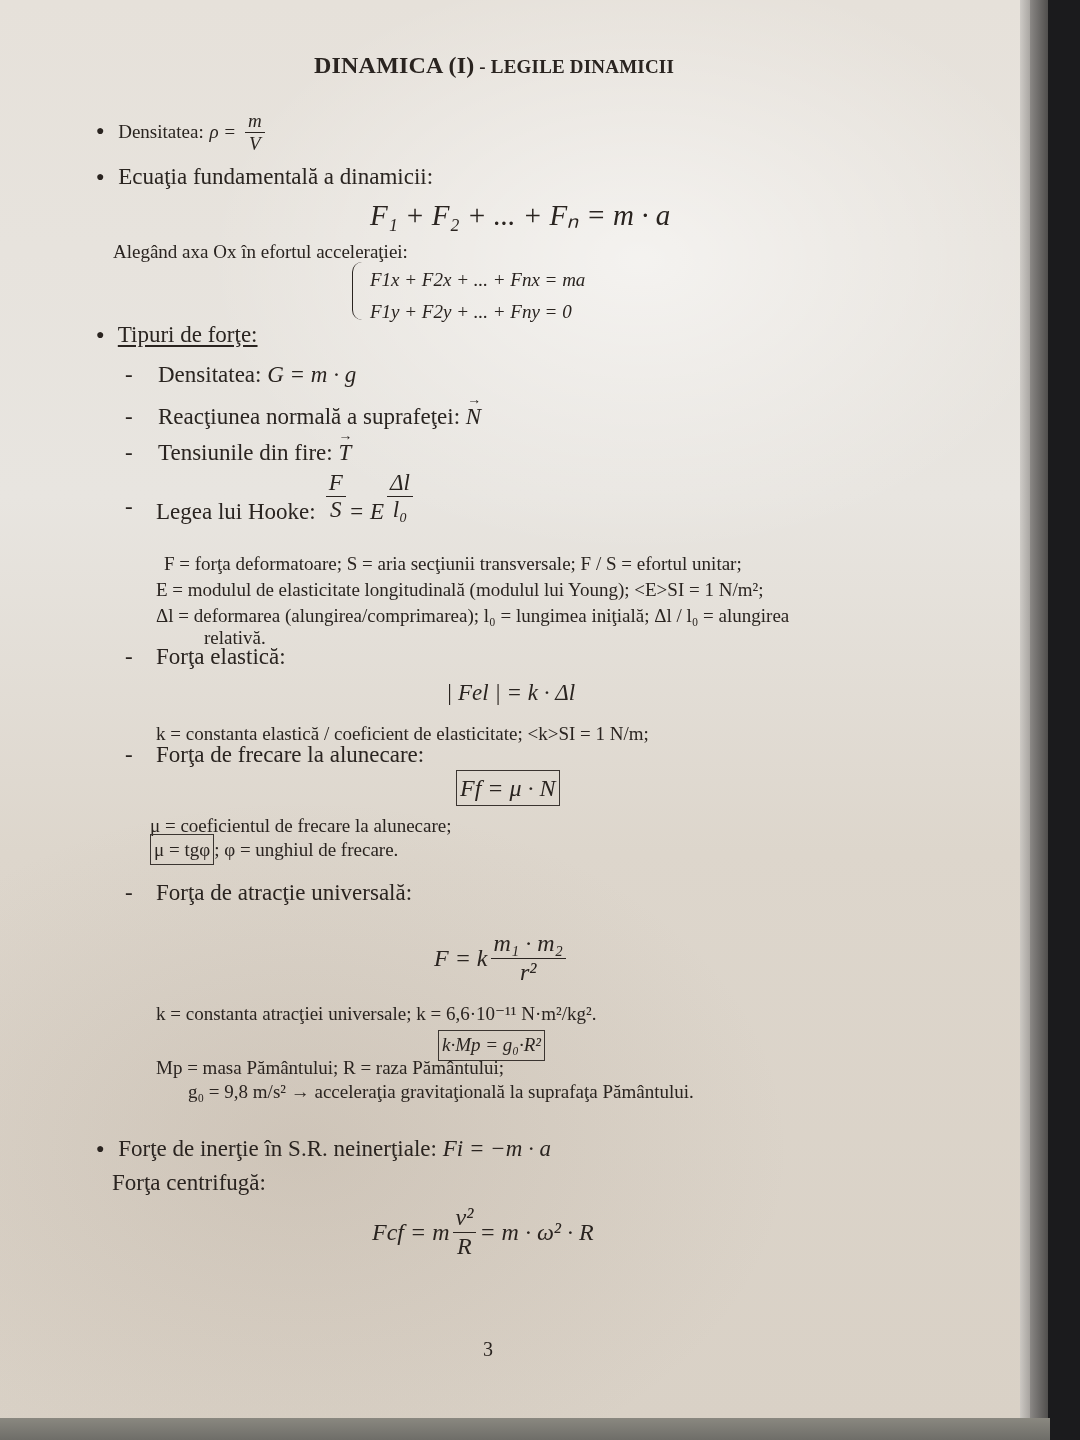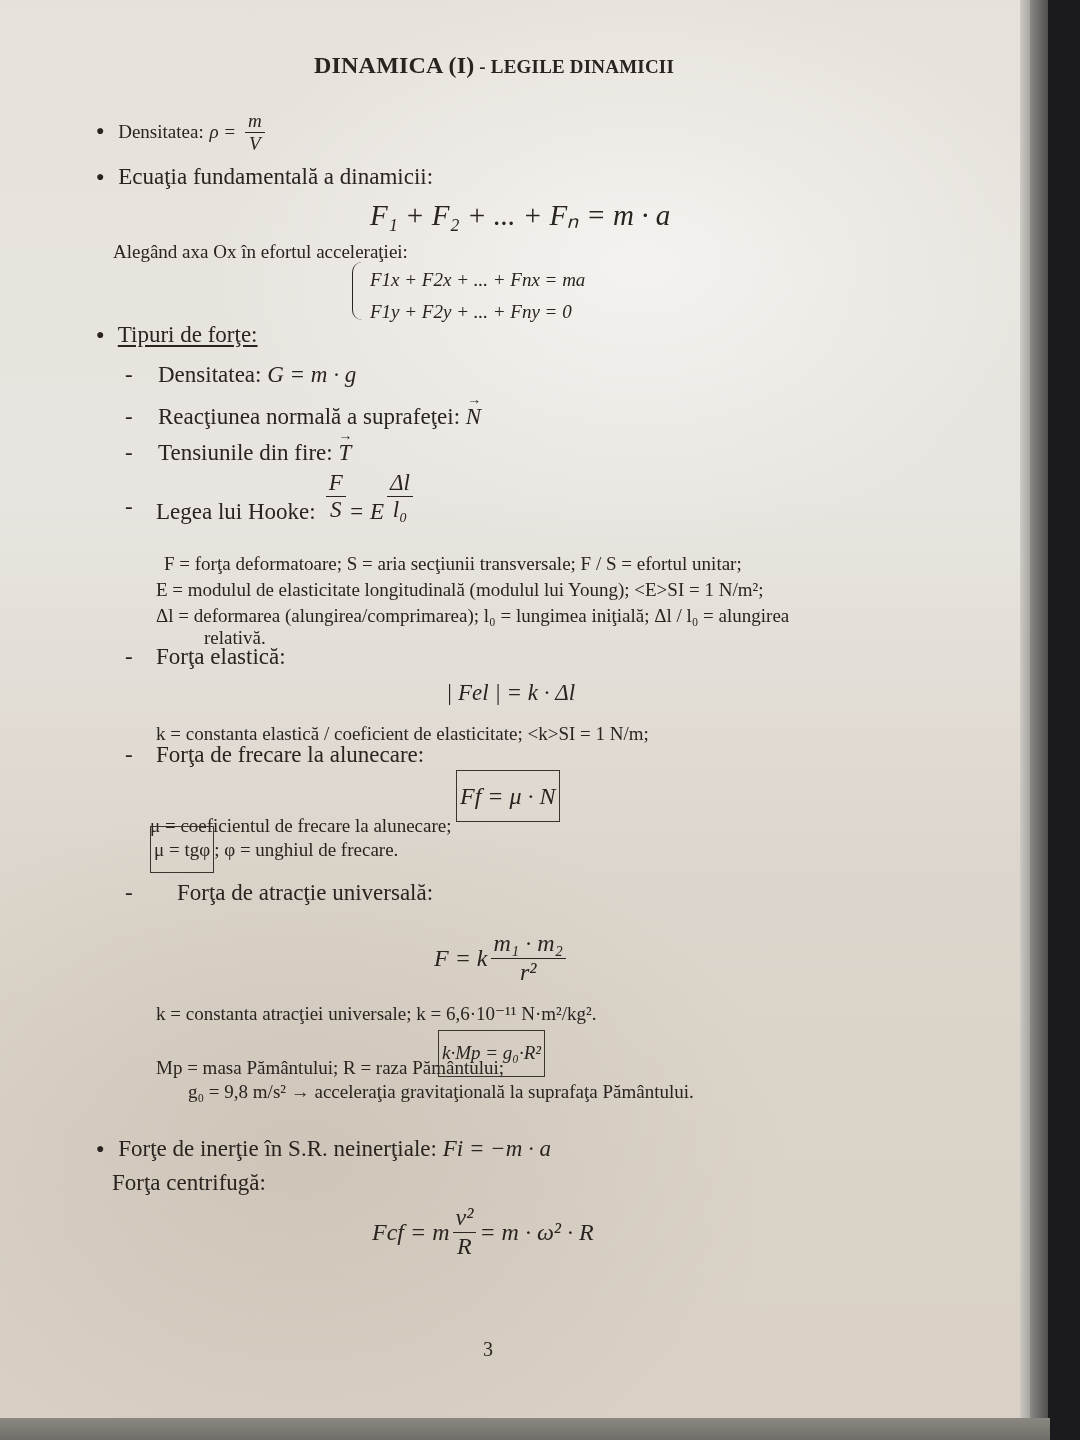--- a/index.html
+++ b/index.html
@@ -36,21 +36,21 @@
   .i { font-style: italic; font-family: "Liberation Serif", serif; }
   .small { font-size: 19px; margin-top: 8px; }
   .vec { position: relative; display: inline-block; }
   .vec::after {
     content: "\2192"; position: absolute; left: 50%; top: -12px; transform: translateX(-45%);
     font-size: 14px; font-style: normal;
   }
   .frac { display: inline-flex; flex-direction: column; align-items: center; vertical-align: middle; margin: 0 3px; }
   .frac .num { border-bottom: 1.5px solid #2a2420; padding: 0 3px; line-height: 1.15; }
   .frac .den { line-height: 1.15; padding: 0 3px; }
-  .boxed { border: 1.5px solid #3a3430; padding: 12px 3px; }
+  .boxed { border: 1.5px solid #3a3430; padding: 4px 3px; }
   .underline { text-decoration: underline; text-underline-offset: 3px; }
   .brace {
     position: absolute; left: 352px; top: 262px; width: 14px; height: 58px;
     border-left: 1.5px solid #2a2420; border-radius: 10px 0 0 10px;
   }
   .pagenum { left: 483px; top: 1338px; font-size: 20px; }
 </style>
 </head>
 <body>
 
@@ -127,21 +127,21 @@
 
 <span class="ln dash" style="top:742px;">-</span>
 <div class="ln" style="left:156px; top:742px;">Forţa de frecare la alunecare:</div>
 <div class="ln i boxed" style="left:456px; top:770px; font-size:24px;">Ff = μ · N</div>
 <div class="ln small" style="left:150px; top:808px;">μ = coeficientul de frecare la alunecare;</div>
 <div class="ln small" style="left:150px; top:832px;">
   <span class="boxed">μ = tgφ</span><span>; φ = unghiul de frecare.</span>
 </div>
 
 <span class="ln dash" style="top:880px;">-</span>
-<div class="ln" style="left:156px; top:880px;margin-left:21px;">Forţa de atracţie universală:</div>
+<div class="ln" style="left:156px; top:880px;">Forţa de atracţie universală:</div>
 <div class="ln i" style="left:434px; top:930px; display:flex; align-items:center; font-size:24px;">
   <span>F = k</span>
   <span class="frac">
     <span class="num">m₁ · m₂</span>
     <span class="den">r²</span>
   </span>
 </div>
 <div class="ln small" style="left:156px; top:996px;">k = constanta atracţiei universale; k = 6,6·10⁻¹¹ N·m²/kg².</div>
 <div class="ln small i boxed" style="left:438px; top:1022px;">k·Mp = g₀·R²</div>
 <div class="ln small" style="left:156px; top:1050px;">Mp = masa Pământului; R = raza Pământului;</div>

